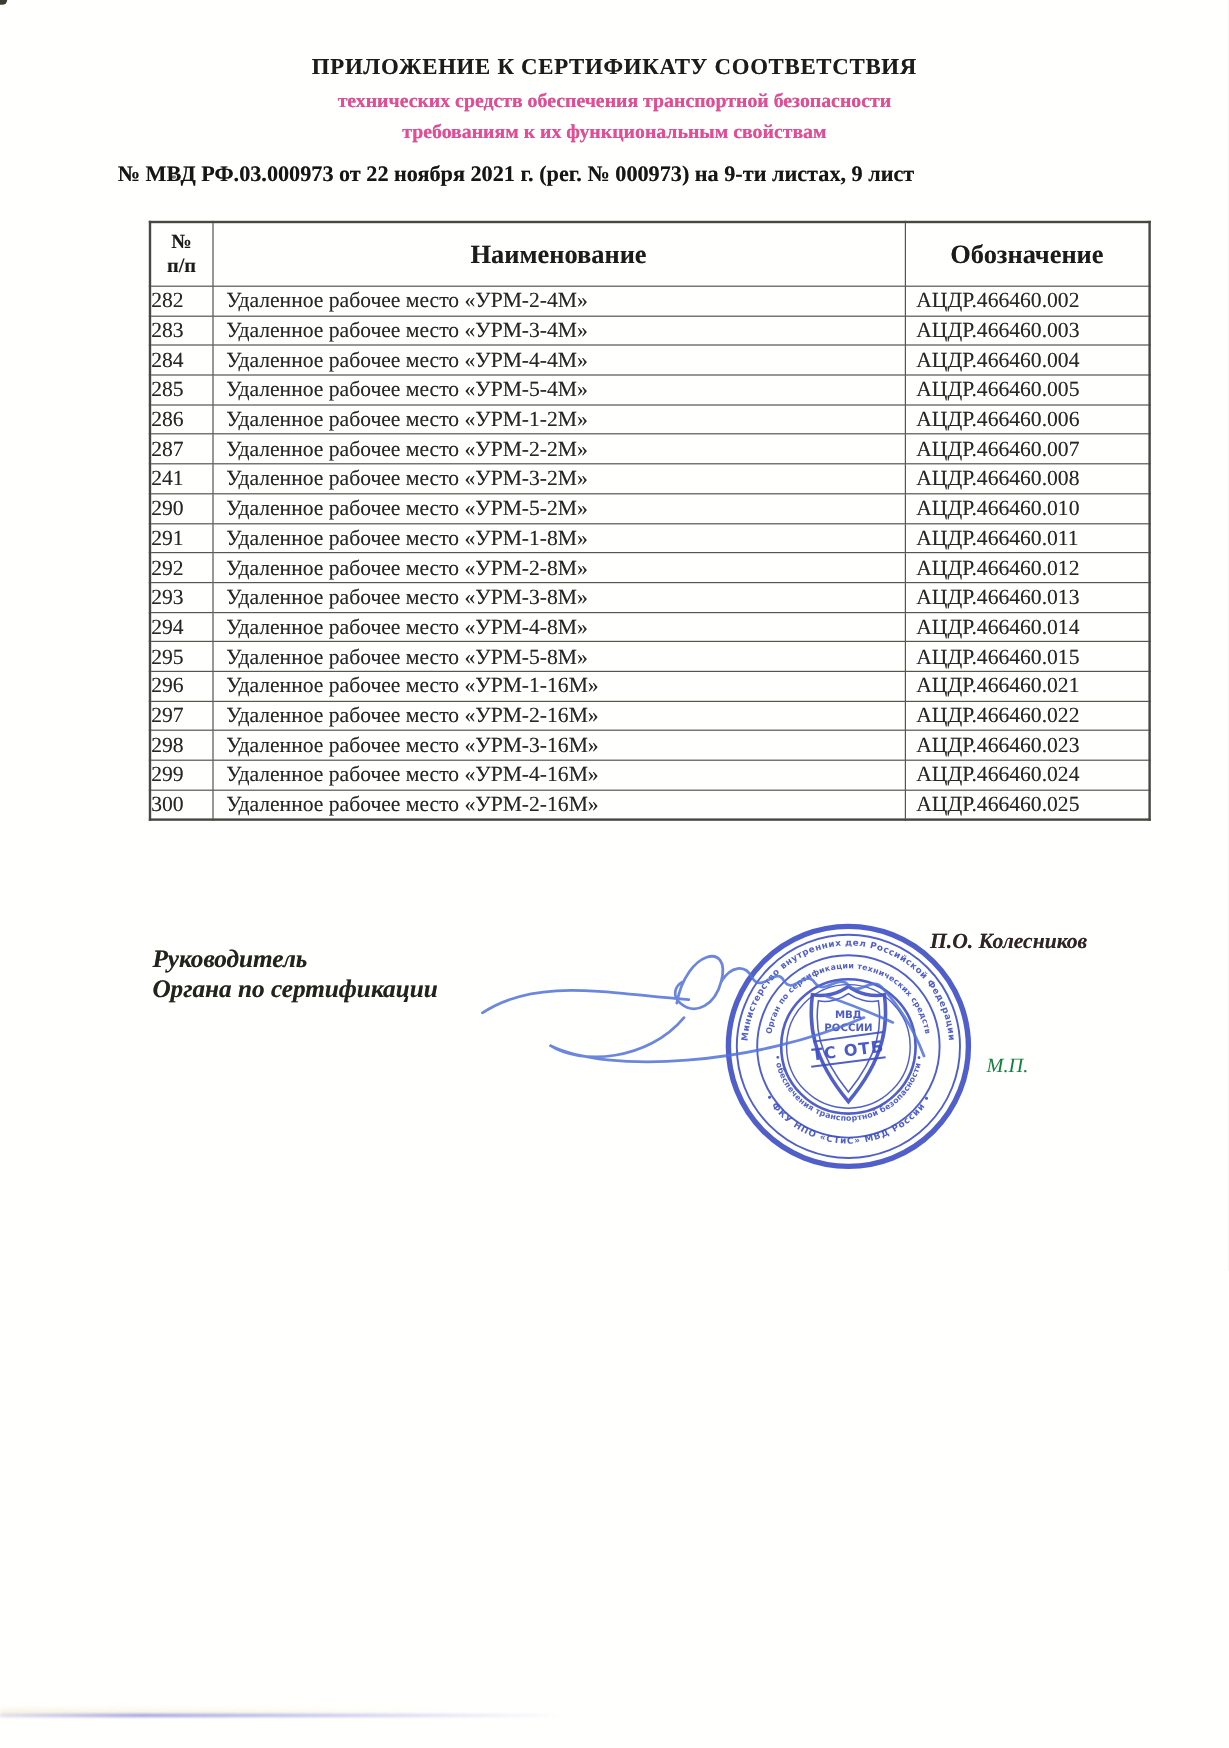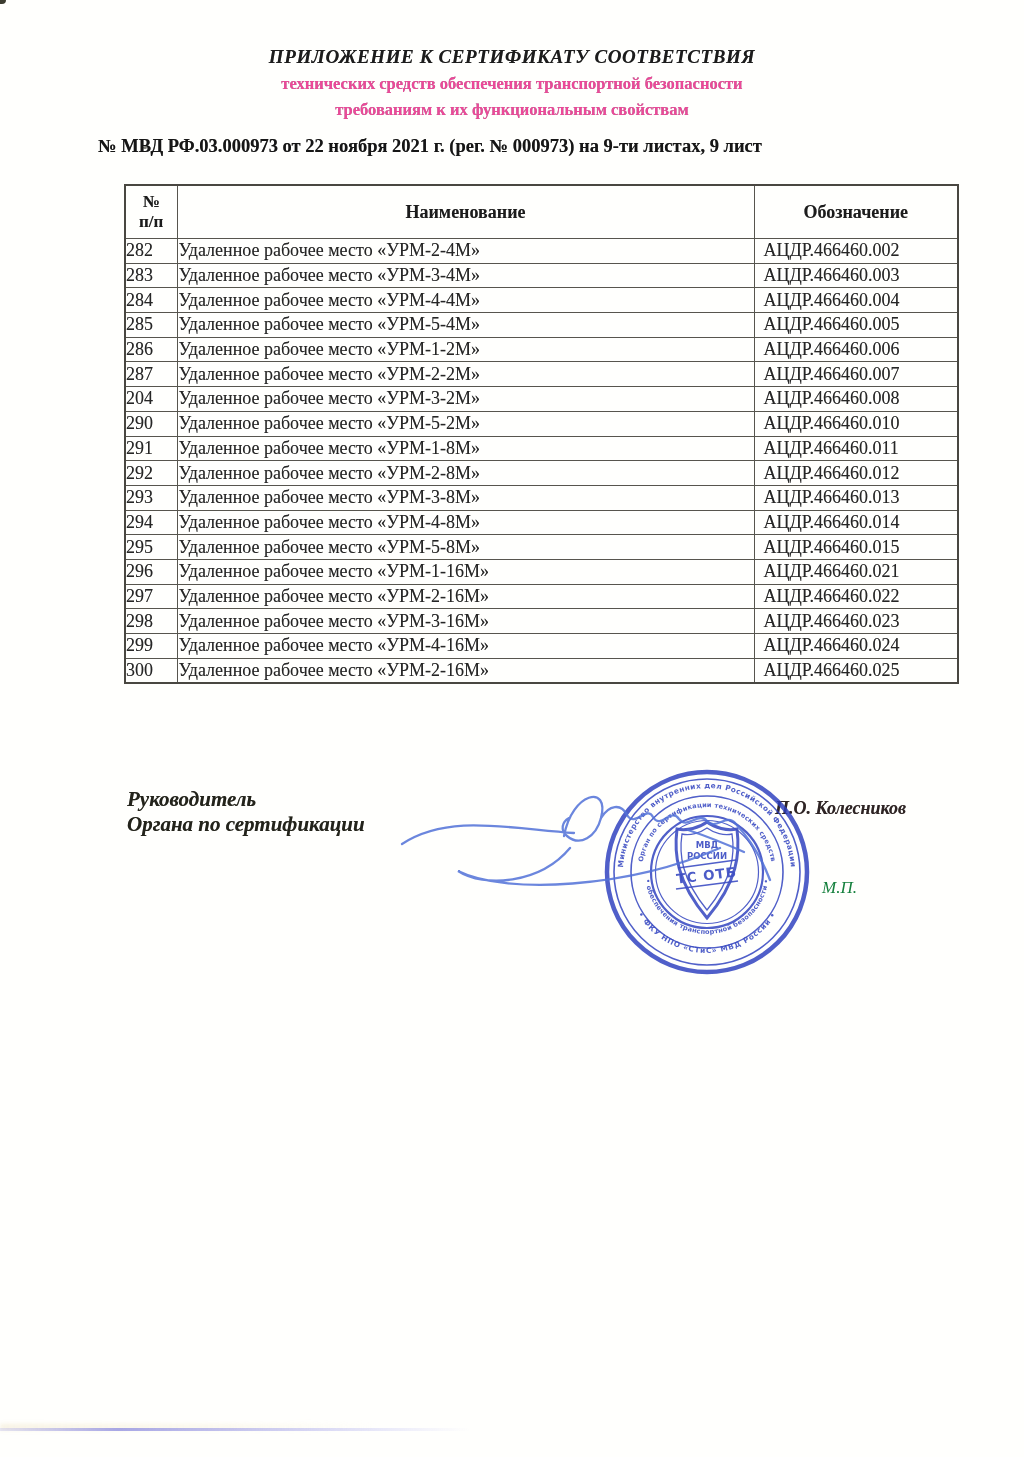--- a/index.html
+++ b/index.html
@@ -4,46 +4,46 @@
 <style>
   html,body{margin:0;padding:0;background:#e8e8e8;}
   .page{
     position:relative;width:1024px;height:1457px;background:#fffffd;
     font-family:"Liberation Serif", serif;color:#222;overflow:hidden;
     margin:0 auto;
   }
   
   .doc-header{position:absolute;left:0;top:46px;width:1024px;text-align:center;}
   .title-main{font-size:19px;font-weight:bold;letter-spacing:0.6px;color:#1c1c1c;
-    text-shadow:0 0 0.5px rgba(30,30,30,.55);font-style:italic;}
+    text-shadow:0 0 0.5px rgba(30,30,30,.55);}
   .title-sub{font-size:16.5px;font-weight:bold;margin-top:6px;color:#ec4899;
     text-shadow:0 0 0.4px rgba(30,30,30,.5);}
   .cert-line{position:absolute;left:0;top:136px;width:860px;text-align:center;
     font-size:18.5px;font-weight:bold;color:#161616;text-shadow:0 0 0.5px rgba(20,20,20,.55);}
   
   .cert-table{position:absolute;left:124px;top:184px;border-collapse:collapse;
     table-layout:fixed;width:833px;}
   .cert-table th,.cert-table td{border:1px solid #57554e;font-size:18px;color:#262626;
     padding:0;overflow:hidden;white-space:nowrap;text-shadow:0 0 0.4px rgba(40,40,40,.4);}
   .cert-table{border:2px solid #494741;}
-  .cert-table th{height:52px;font-weight:bold;text-align:center;font-size:18px;color:#1c1c1c;}
+  .cert-table th{height:52px;font-weight:bold;text-align:center;font-size:22px;color:#1c1c1c;}
   .cert-table td{height:23.7px;}
   .col-num{width:52px;}
   .col-name{width:577px;}
   .col-code{width:204px;}
   td.cell-num{}
-  td.cell-name{padding-left:1px;}
+  td.cell-name{padding-left:11px;}
   td.cell-code{padding-left:9px;}
   th.th-num{line-height:20px;font-size:17px;}
   
   .cert-table tr:nth-child(odd) td{box-shadow:0 -1px 0 rgba(190,180,90,.12);}
   
   .role-block{position:absolute;left:127px;top:787px;font-weight:bold;font-style:italic;
     font-size:21px;line-height:25px;color:#23231b;text-shadow:0 0 0.4px rgba(35,35,25,.5);}
-  .signer-name{position:absolute;left:775px;top:798px;font-weight:bold;font-style:italic;
+  .signer-name{position:absolute;left:775px;top:774px;font-weight:bold;font-style:italic;
     font-size:18px;color:#2e2424;text-shadow:0 0 0.4px rgba(46,36,36,.5);}
   .seal-abbr{position:absolute;left:822px;top:878px;font-style:italic;font-size:17px;color:#15803d;}
   
   .stamp-wrap{position:absolute;left:603px;top:768px;width:208px;height:208px;opacity:.92;}
   .signature-wrap{position:absolute;left:388px;top:778px;width:430px;height:125px;}
   
   .speck-a{position:absolute;left:0;top:0;width:6px;height:4px;background:#3c3c30;border-radius:0 0 4px 0;}
   .speck-b{position:absolute;left:143px;top:146px;width:4px;height:3px;background:#4a4a40;border-radius:50%;opacity:.7;}
   .scan-line{position:absolute;left:0;top:1428px;width:470px;height:3px;filter:blur(.7px);
     background:linear-gradient(to right, rgba(100,100,220,.15), rgba(85,85,215,.5) 25%, rgba(120,120,230,.3) 65%, rgba(210,210,245,0));}
@@ -109,21 +109,21 @@
         <td class="cell-num">286</td>
         <td class="cell-name">Удаленное рабочее место «УРМ-1-2М»</td>
         <td class="cell-code">АЦДР.466460.006</td>
       </tr>
         <tr>
         <td class="cell-num">287</td>
         <td class="cell-name">Удаленное рабочее место «УРМ-2-2М»</td>
         <td class="cell-code">АЦДР.466460.007</td>
       </tr>
         <tr>
-        <td class="cell-num">204</td>
+        <td class="cell-num">241</td>
         <td class="cell-name">Удаленное рабочее место «УРМ-3-2М»</td>
         <td class="cell-code">АЦДР.466460.008</td>
       </tr>
         <tr>
         <td class="cell-num">290</td>
         <td class="cell-name">Удаленное рабочее место «УРМ-5-2М»</td>
         <td class="cell-code">АЦДР.466460.010</td>
       </tr>
         <tr>
         <td class="cell-num">291</td>

